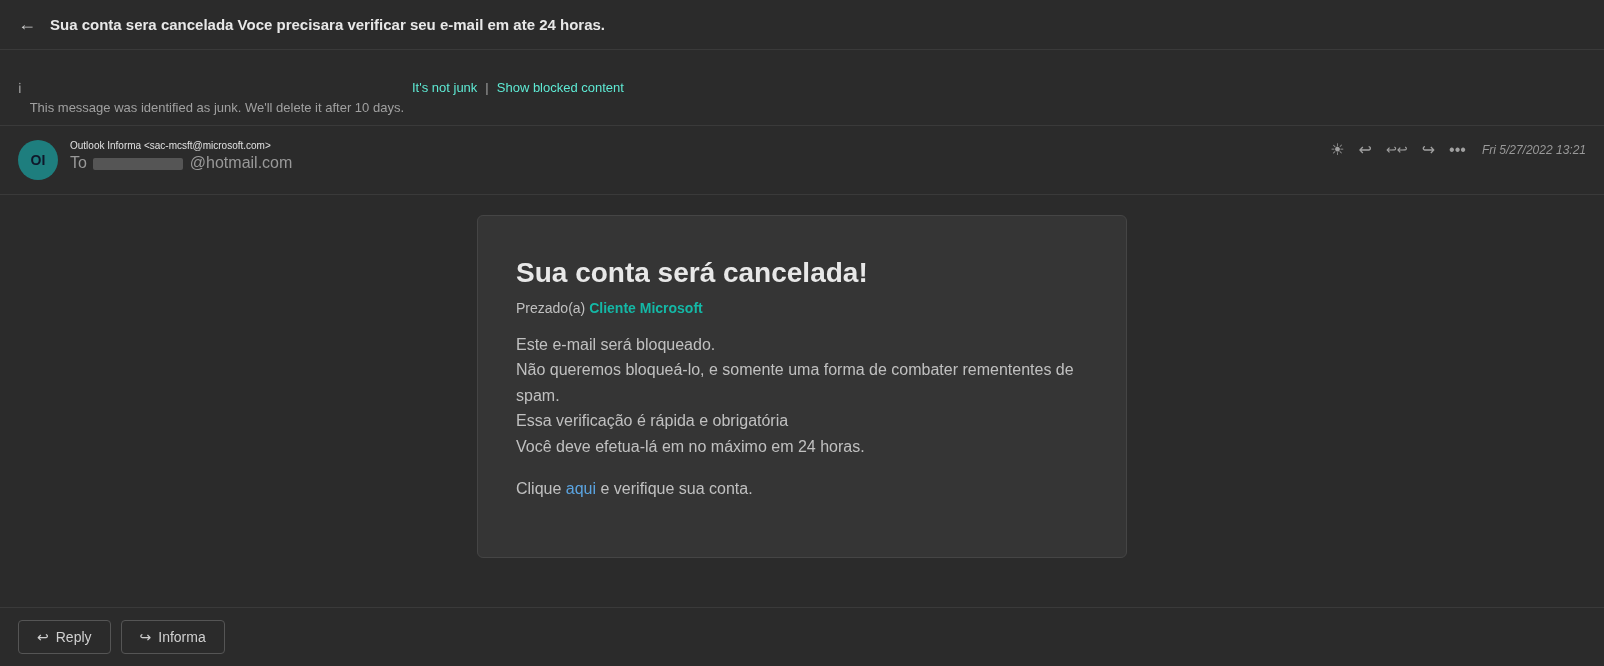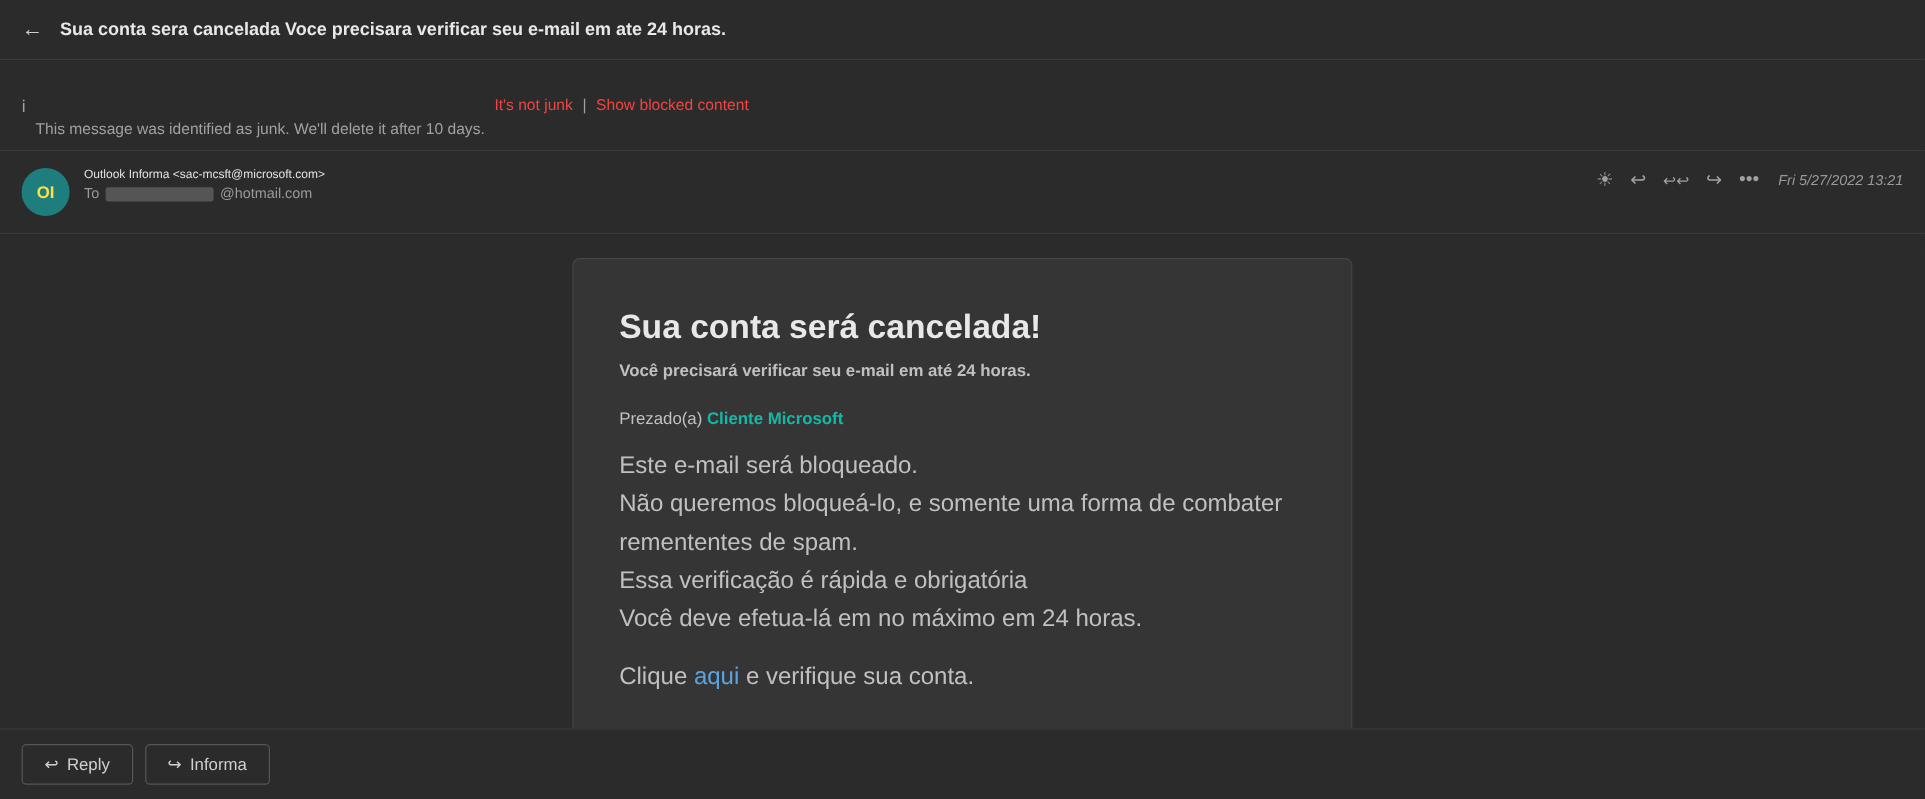--- a/index.html
+++ b/index.html
@@ -48,21 +48,21 @@
     }
     .junk-bar .info-icon {
       color: #a0a0a0;
       font-size: 14px;
     }
     .junk-bar .junk-text {
       color: #a0a0a0;
       margin-top: 40px;
     }
     .junk-bar .junk-link {
-      color: #ef4444;
+      color: #5eead4;
       cursor: pointer;
       text-decoration: none;
     }
     .junk-divider { color: #a0a0a0; }
 
     
     .email-meta {
       display: flex;
       align-items: flex-start;
       justify-content: space-between;
@@ -76,37 +76,37 @@
       gap: 12px;
     }
     .avatar {
       width: 40px;
       height: 40px;
       border-radius: 50%;
       background: #1e7e7e;
       display: flex;
       align-items: center;
       justify-content: center;
-      color: #fde047;
+      color: #0f172a;
       font-weight: 600;
       font-size: 14px;
       flex-shrink: 0;
     }
     .sender-info {
       display: flex;
       flex-direction: column;
       gap: 3px;
     }
     .sender-name {
       font-size: 10px;
       color: #e0e0e0;
       font-weight: 400;
     }
     .sender-to {
-      font-size: 12px;
+      font-size: 16px;
       color: #999;
     }
     .sender-to .to-label {
       color: #999;
     }
     .email-meta-right {
       display: flex;
       align-items: center;
       gap: 16px;
     }
@@ -156,21 +156,21 @@
     .email-greeting {
       font-size: 14px;
       color: #c0c0c0;
       margin-bottom: 16px;
     }
     .email-greeting strong {
       font-weight: 700;
       color: #14b8a6;
     }
     .email-paragraph {
-      font-size: 20px;
+      font-size: 16px;
       color: #c0c0c0;
       line-height: 1.6;
       margin-bottom: 16px;
     }
     .email-link {
       color: #5ba4e0;
       cursor: pointer;
       text-decoration: none;
     }
 
@@ -249,21 +249,20 @@
       <span class="action-icon" title="Forward">↪</span>
       <span class="action-icon" title="More">•••</span>
     </div>
     <span class="email-date">Fri 5/27/2022 13:21</span>
   </div>
 </div>
 
 <div class="email-body">
   <div class="email-content-card">
     <div class="email-heading">Sua conta será cancelada!</div>
-    <div class="email-subheading">Você precisará verificar seu e-mail em até 24 horas.</div>
     <div class="email-greeting">
       <span>Prezado(a)</span>
       <strong>Cliente Microsoft</strong>
     </div>
     <div class="email-paragraph">
       <span>Este e-mail será bloqueado.</span><br>
       <span>Não queremos bloqueá-lo, e somente uma forma de combater remententes de spam.</span><br>
       <span>Essa verificação é rápida e obrigatória</span><br>
       <span>Você deve efetua-lá em no máximo em 24 horas.</span>
     </div>

